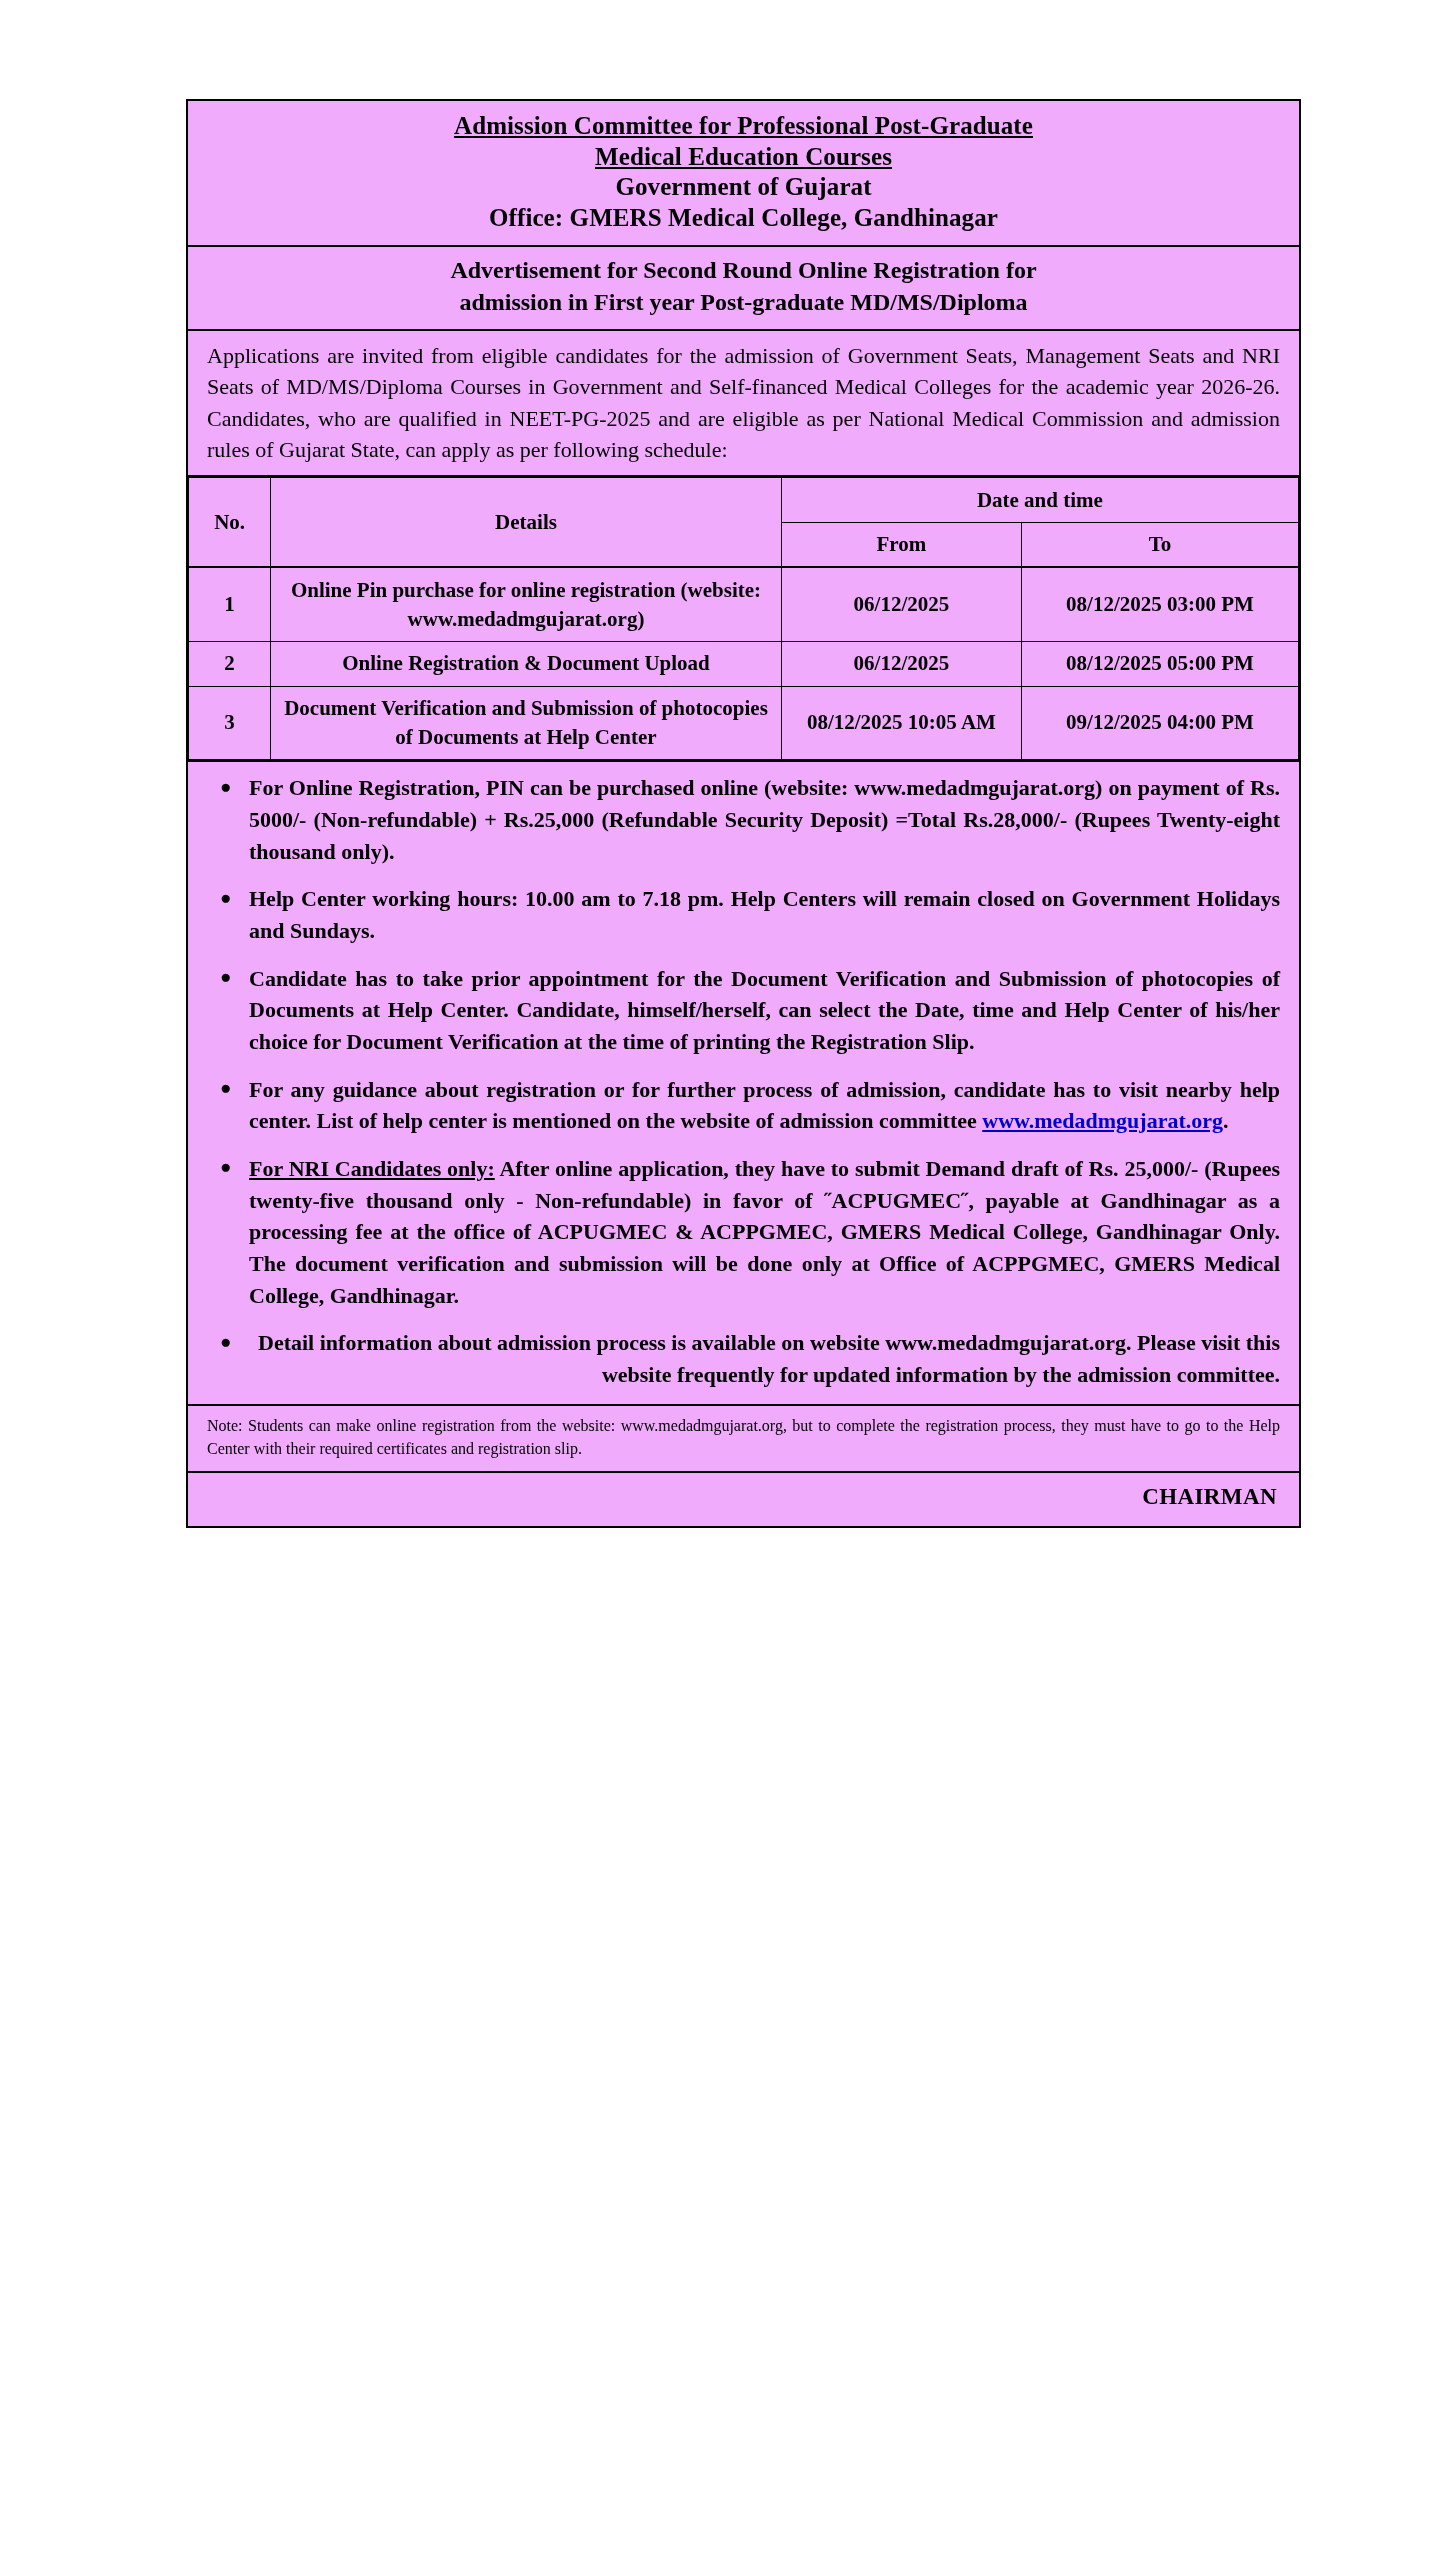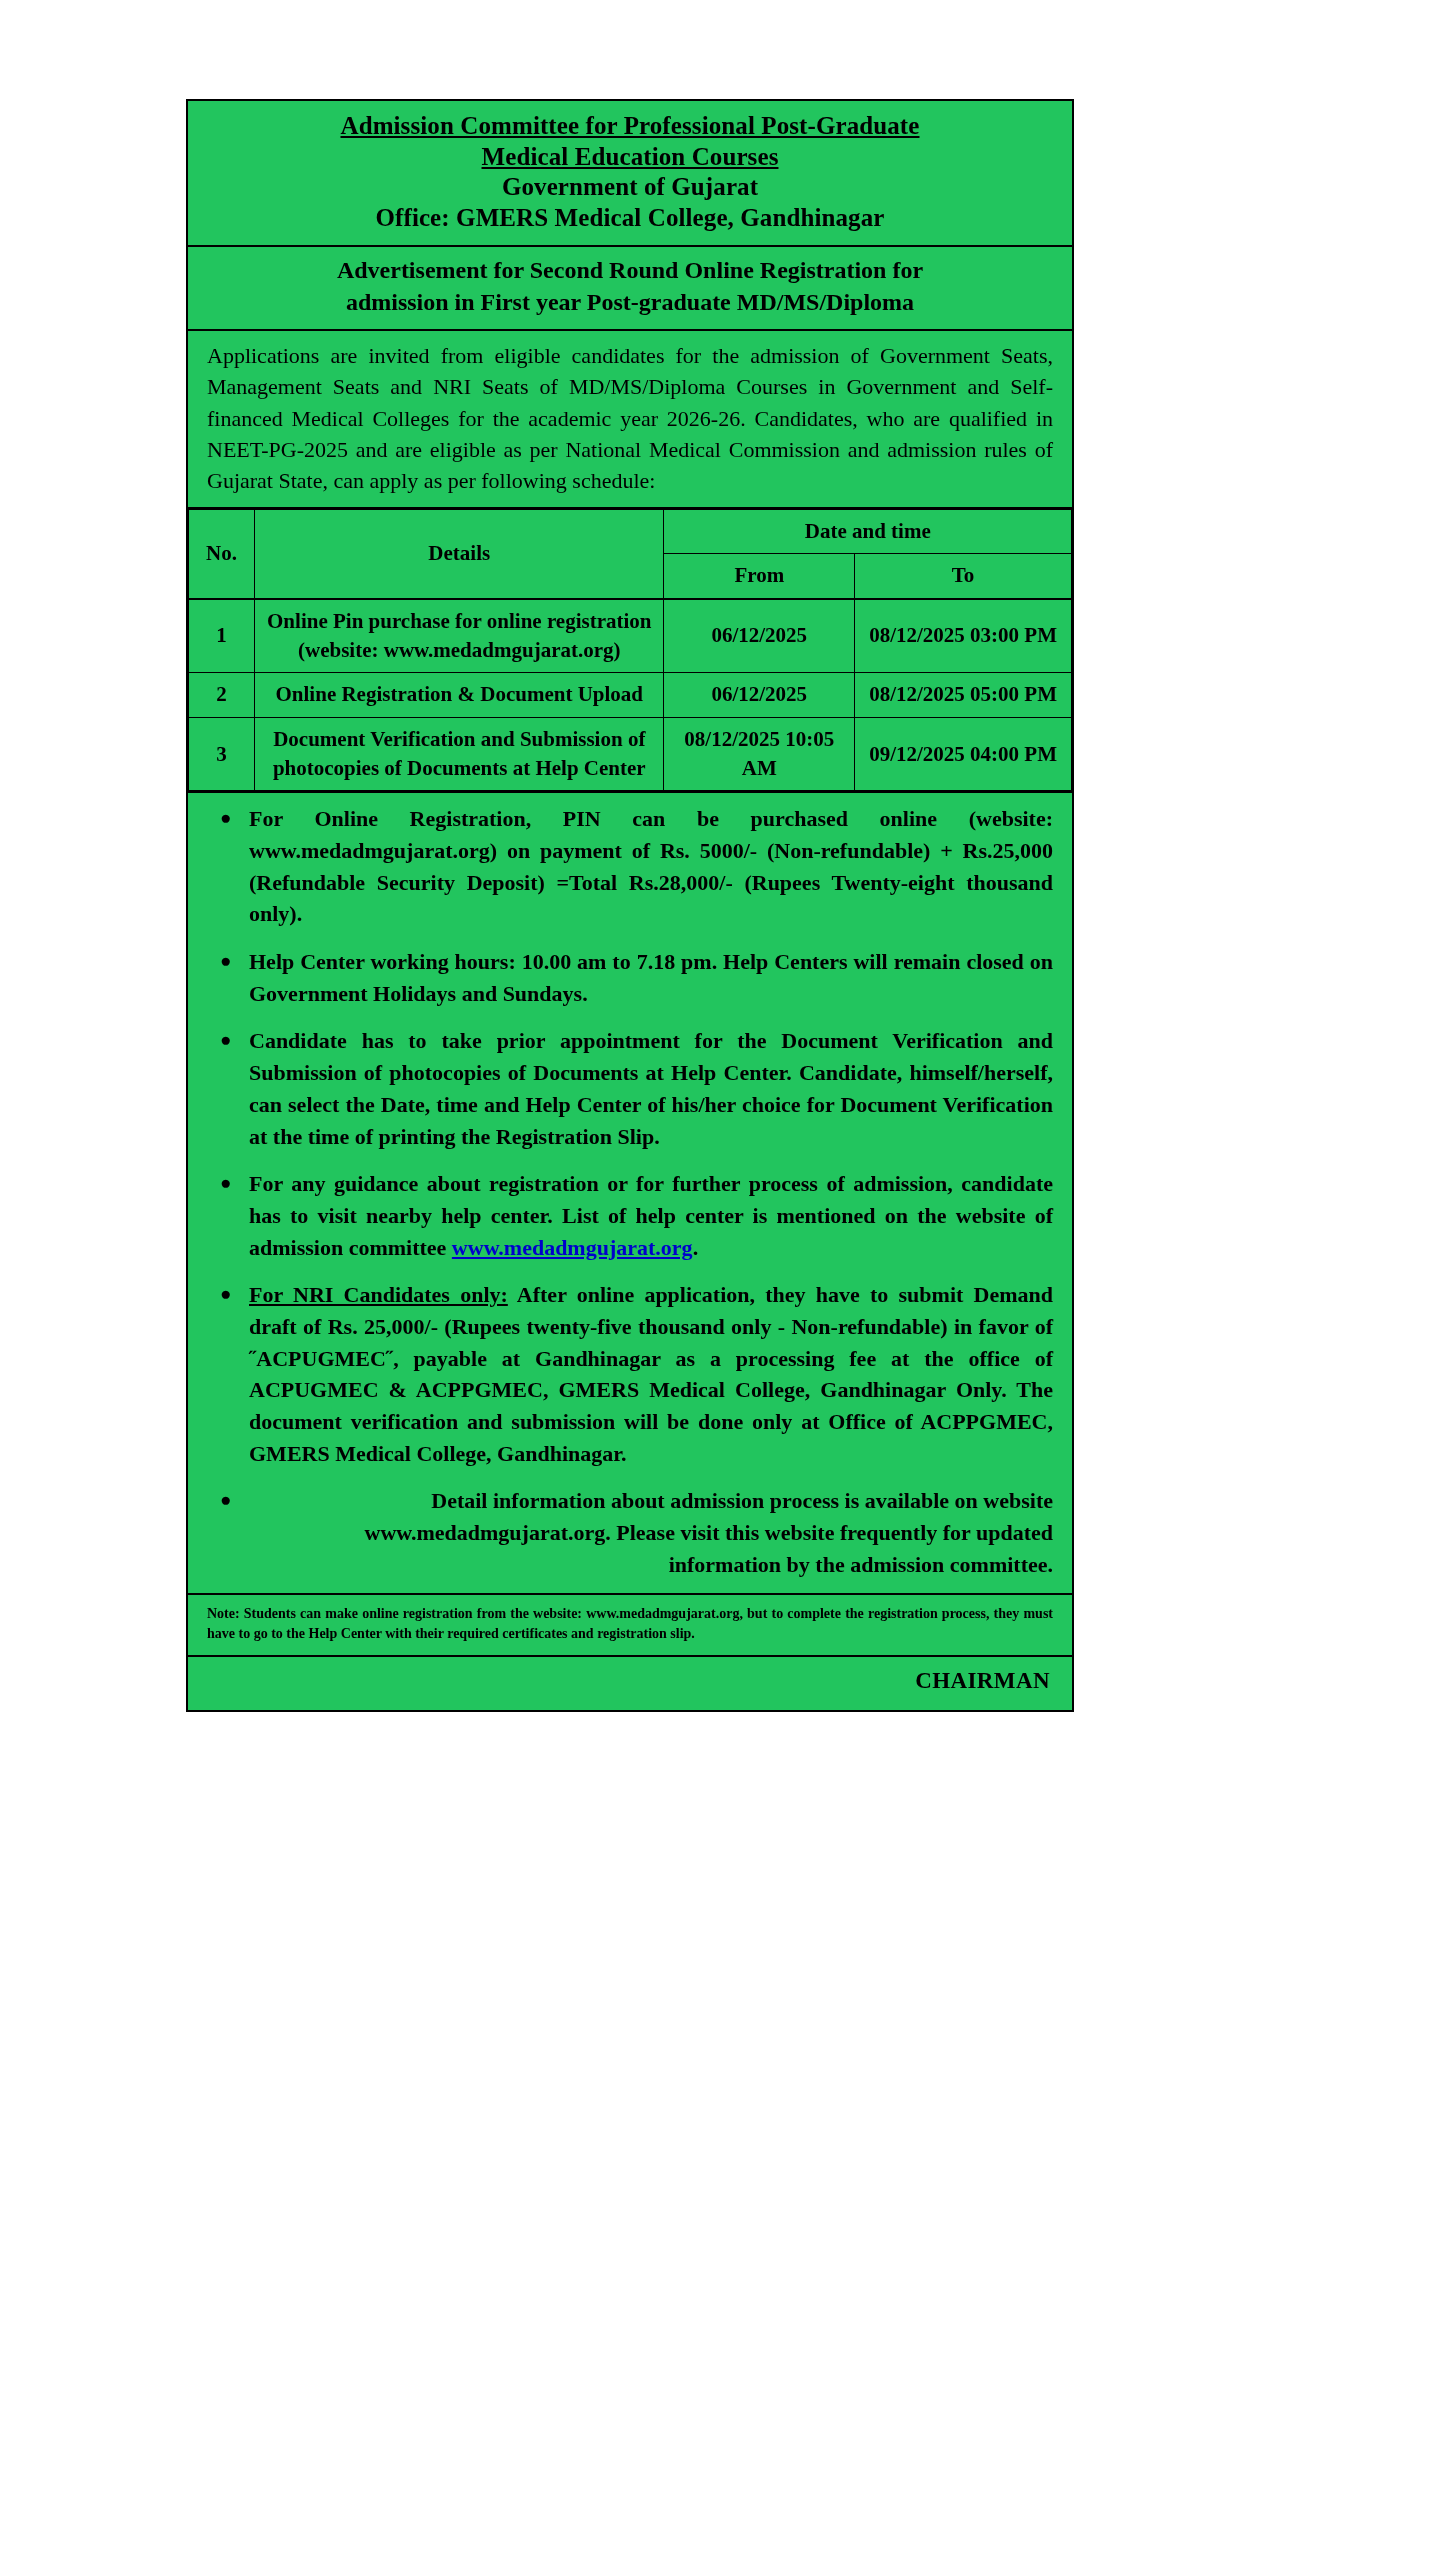--- a/index.html
+++ b/index.html
@@ -12,24 +12,24 @@
     height: 2576px;
     font-family: "Liberation Serif", "DejaVu Serif", serif;
     color: #000000;
     -webkit-font-smoothing: none;
   }
 
   .page {
     position: absolute;
     left: 186px;
     top: 99px;
-    width: 888px;
+    width: 1115px;
     border: 2.2px solid #000;
     box-sizing: border-box;
-    background: #22c55e;
+    background: #f0abfc;
   }
 
   .cellbox {
     border-bottom: 2.2px solid #000;
     box-sizing: border-box;
   }
   .cellbox:last-child { border-bottom: none; }
 
   
   .hdr {
@@ -117,22 +117,22 @@
   .link {
     color: #0000cc;
     text-decoration: underline;
     font-weight: bold;
   }
   .ul { text-decoration: underline; }
 
   
   .note {
     padding: 8.7px 19px 10.2px 19px;
-    font-size: 14px;
-    font-weight: bold;
+    font-size: 16px;
+    font-weight: normal;
     line-height: 1.44;
     text-align: justify;
     text-justify: inter-word;
   }
 
   
   .chairman {
     padding: 11.6px 22px 16px 19px;
     text-align: right;
     font-size: 23px;

